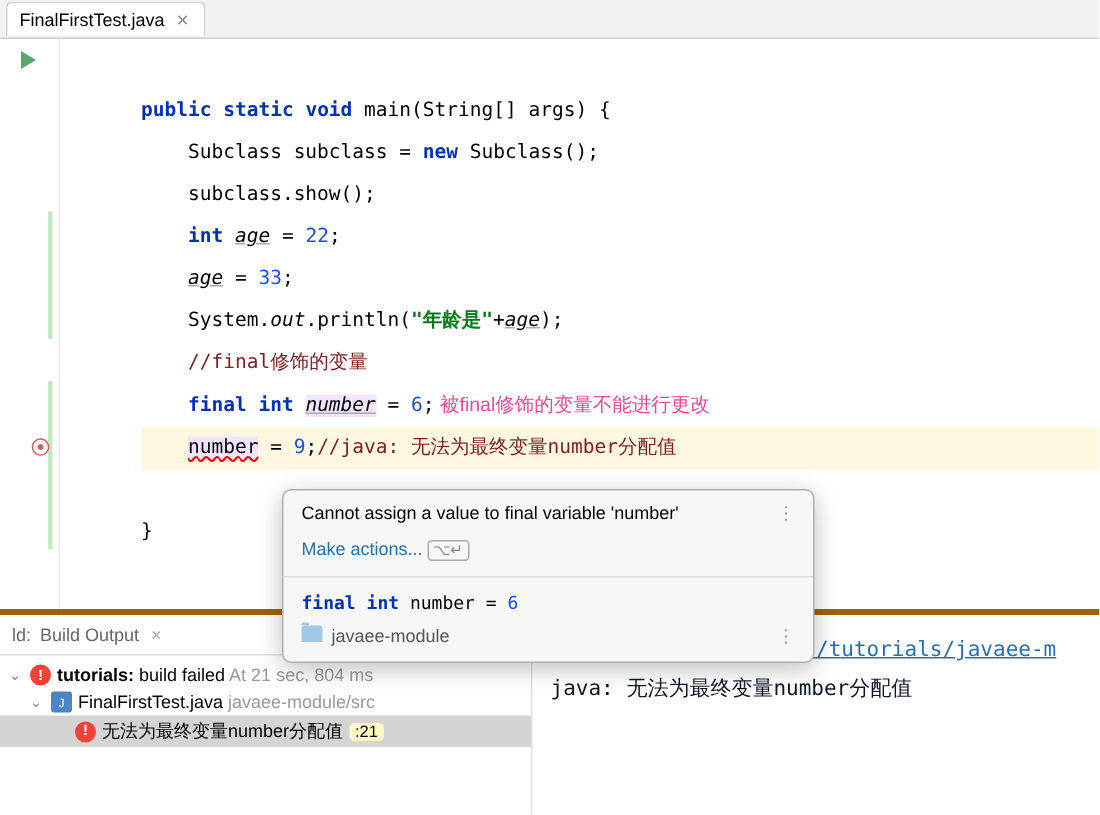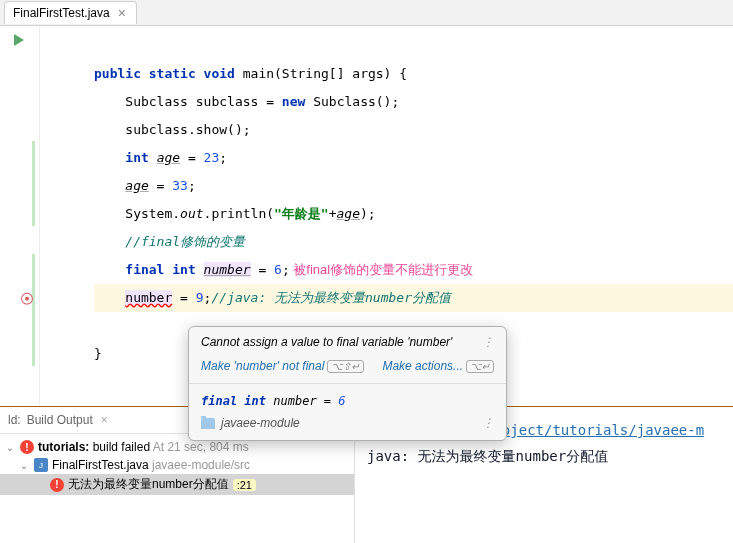--- a/index.html
+++ b/index.html
@@ -15,37 +15,37 @@
 .err-gutter { position: absolute; left: 20px; color: #db5860; font-size: 14px; }
 .green-bar { position: absolute; left: 32px; width: 3px; background: #c4e8c4; }
 
 .gutter2 { width: 54px; background: #fff; position: relative; }
 
 .code { flex: 1; padding-top: 6px; line-height: 28px; white-space: pre; position: relative; }
 .kw { color: #0033b3; font-weight: bold; }
 .kw2 { color: #0033b3; font-weight: bold; }
 .num { color: #1750eb; }
 .str { color: #067d17; font-weight: bold; }
-.cm { color: #0f766e; font-style: italic; }
+.cm { color: #7f1d1d; }
 .field { font-style: italic; }
 .underline { text-decoration: underline; text-decoration-color: #aaa; font-style: italic; }
 .err-squiggle { text-decoration: wavy underline; text-decoration-color: #ff0000; }
 .hl-line { background: #fff8e1; display: inline-block; width: 100%; }
 .red-note { color: #ec4899; font-family: "PingFang SC", sans-serif; }
 
-.popup { position: absolute; top: 300px; left: 188px; width: 319px; background: #f7f7f7; border: 1px solid #b0b0b0; border-radius: 6px; box-shadow: 0 4px 16px rgba(0,0,0,0.25); font-family: -apple-system, sans-serif; font-size: 12px; z-index: 10; font-style: italic; }
+.popup { position: absolute; top: 300px; left: 188px; width: 355px; background: #f7f7f7; border: 1px solid #b0b0b0; border-radius: 6px; box-shadow: 0 4px 16px rgba(0,0,0,0.25); font-family: -apple-system, sans-serif; font-size: 12px; z-index: 10; }
 .popup-hdr { padding: 8px 12px; display: flex; justify-content: space-between; align-items: center; }
 .popup-actions { padding: 2px 12px 10px; display: flex; justify-content: space-between; color: #2470b3; border-bottom: 1px solid #ddd; }
 .popup-code { padding: 10px 12px 6px; font-family: "Menlo", monospace; font-size: 12px; }
 .popup-loc { padding: 2px 12px 10px; display: flex; align-items: center; gap: 6px; color: #555; font-family: -apple-system, sans-serif; justify-content: space-between; }
 .folder-icon { width: 14px; height: 11px; background: #a0c8e8; border-radius: 2px 2px 0 0; display: inline-block; position: relative; }
 .folder-icon::before { content: ""; position: absolute; top: -2px; left: 0; width: 5px; height: 2px; background: #a0c8e8; border-radius: 1px 1px 0 0; }
 .dots { color: #999; line-height: 0.5; }
 
-.bottom-panel { border-top: 1px solid #a16207; height: 137px; display: flex; }
+.bottom-panel { border-top: 4px solid #a16207; height: 137px; display: flex; }
 .bp-left { width: 355px; border-right: 1px solid #e0e0e0; font-family: -apple-system, sans-serif; font-size: 12px; }
 .bp-header { padding: 6px 8px; border-bottom: 1px solid #e0e0e0; color: #666; display: flex; align-items: center; gap: 6px; }
 .close-x { color: #aaa; margin-left: 2px; }
 .tree { padding: 4px 0; }
 .tree-row { display: flex; align-items: center; padding: 2px 4px; gap: 4px; white-space: nowrap; overflow: hidden; }
 .tree-row.sel { background: #d4d4d4; }
 .chev { color: #888; font-size: 10px; width: 12px; text-align: center; }
 .err-icon { width: 14px; height: 14px; background: #f44336; border-radius: 50%; color: #fff; display: flex; align-items: center; justify-content: center; font-size: 10px; font-weight: bold; }
 .java-icon { width: 14px; height: 14px; background: #4a86c5; color: #fff; display: flex; align-items: center; justify-content: center; font-size: 8px; border-radius: 2px; }
 .gray-txt { color: #999; }
@@ -71,44 +71,43 @@
     <div class="run-icon"></div>
     <div class="green-bar" style="top:115px;height:85px"></div>
     <div class="green-bar" style="top:228px;height:112px"></div>
     <div class="err-gutter" style="top:265px">⦿</div>
   </div>
   <div class="gutter2"></div>
   <div class="code">
 <span><span class="kw">public</span> <span class="kw">static</span> <span class="kw">void</span><span> main(String[] args) {</span></span>
 <span>    <span>Subclass subclass = </span><span class="kw">new</span><span> Subclass();</span></span>
 <span>    <span>subclass.show();</span></span>
-<span>    <span class="kw">int</span> <span class="underline">age</span><span> = </span><span class="num">23</span><span>;</span></span>
+<span>    <span class="kw">int</span> <span class="underline">age</span><span> = </span><span class="num">22</span><span>;</span></span>
 <span>    <span class="underline">age</span><span> = </span><span class="num">33</span><span>;</span></span>
 <span>    <span>System.</span><span class="field">out</span><span>.println(</span><span class="str">"年龄是"</span><span>+</span><span class="underline">age</span><span>);</span></span>
 <span>    <span class="cm">//final修饰的变量</span></span>
 <span>    <span class="kw">final</span> <span class="kw">int</span> <span class="underline" style="background:#f0e4ff">number</span><span> = </span><span class="num">6</span><span>;</span><span class="red-note"> 被final修饰的变量不能进行更改</span></span>
 <span class="hl-line">    <span class="err-squiggle" style="background:#f0e4ff">number</span><span> = </span><span class="num">9</span><span>;</span><span class="cm">//java: 无法为最终变量number分配值</span></span>
 <span></span>
 <span>}</span>
   </div>
 
   <div class="popup">
     <div class="popup-hdr">
       <span>Cannot assign a value to final variable 'number'</span>
       <span class="dots">⋮</span>
     </div>
     <div class="popup-actions">
-      <span><span>Make 'number' not final</span><span class="shortcut-icon">⌥⇧↵</span></span>
       <span><span>Make actions...</span><span class="shortcut-icon">⌥↵</span></span>
     </div>
     <div class="popup-code">
       <span class="kw2">final</span> <span class="kw2">int</span><span> number = </span><span class="num">6</span>
     </div>
     <div class="popup-loc">
-      <span style="display:flex;align-items:center;gap:6px">
+      <span style="display:flex;align-items:flex-start;gap:6px">
         <span class="folder-icon"></span>
         <span>javaee-module</span>
       </span>
       <span class="dots">⋮</span>
     </div>
   </div>
 </div>
 
 <div class="bottom-panel">
   <div class="bp-left">

